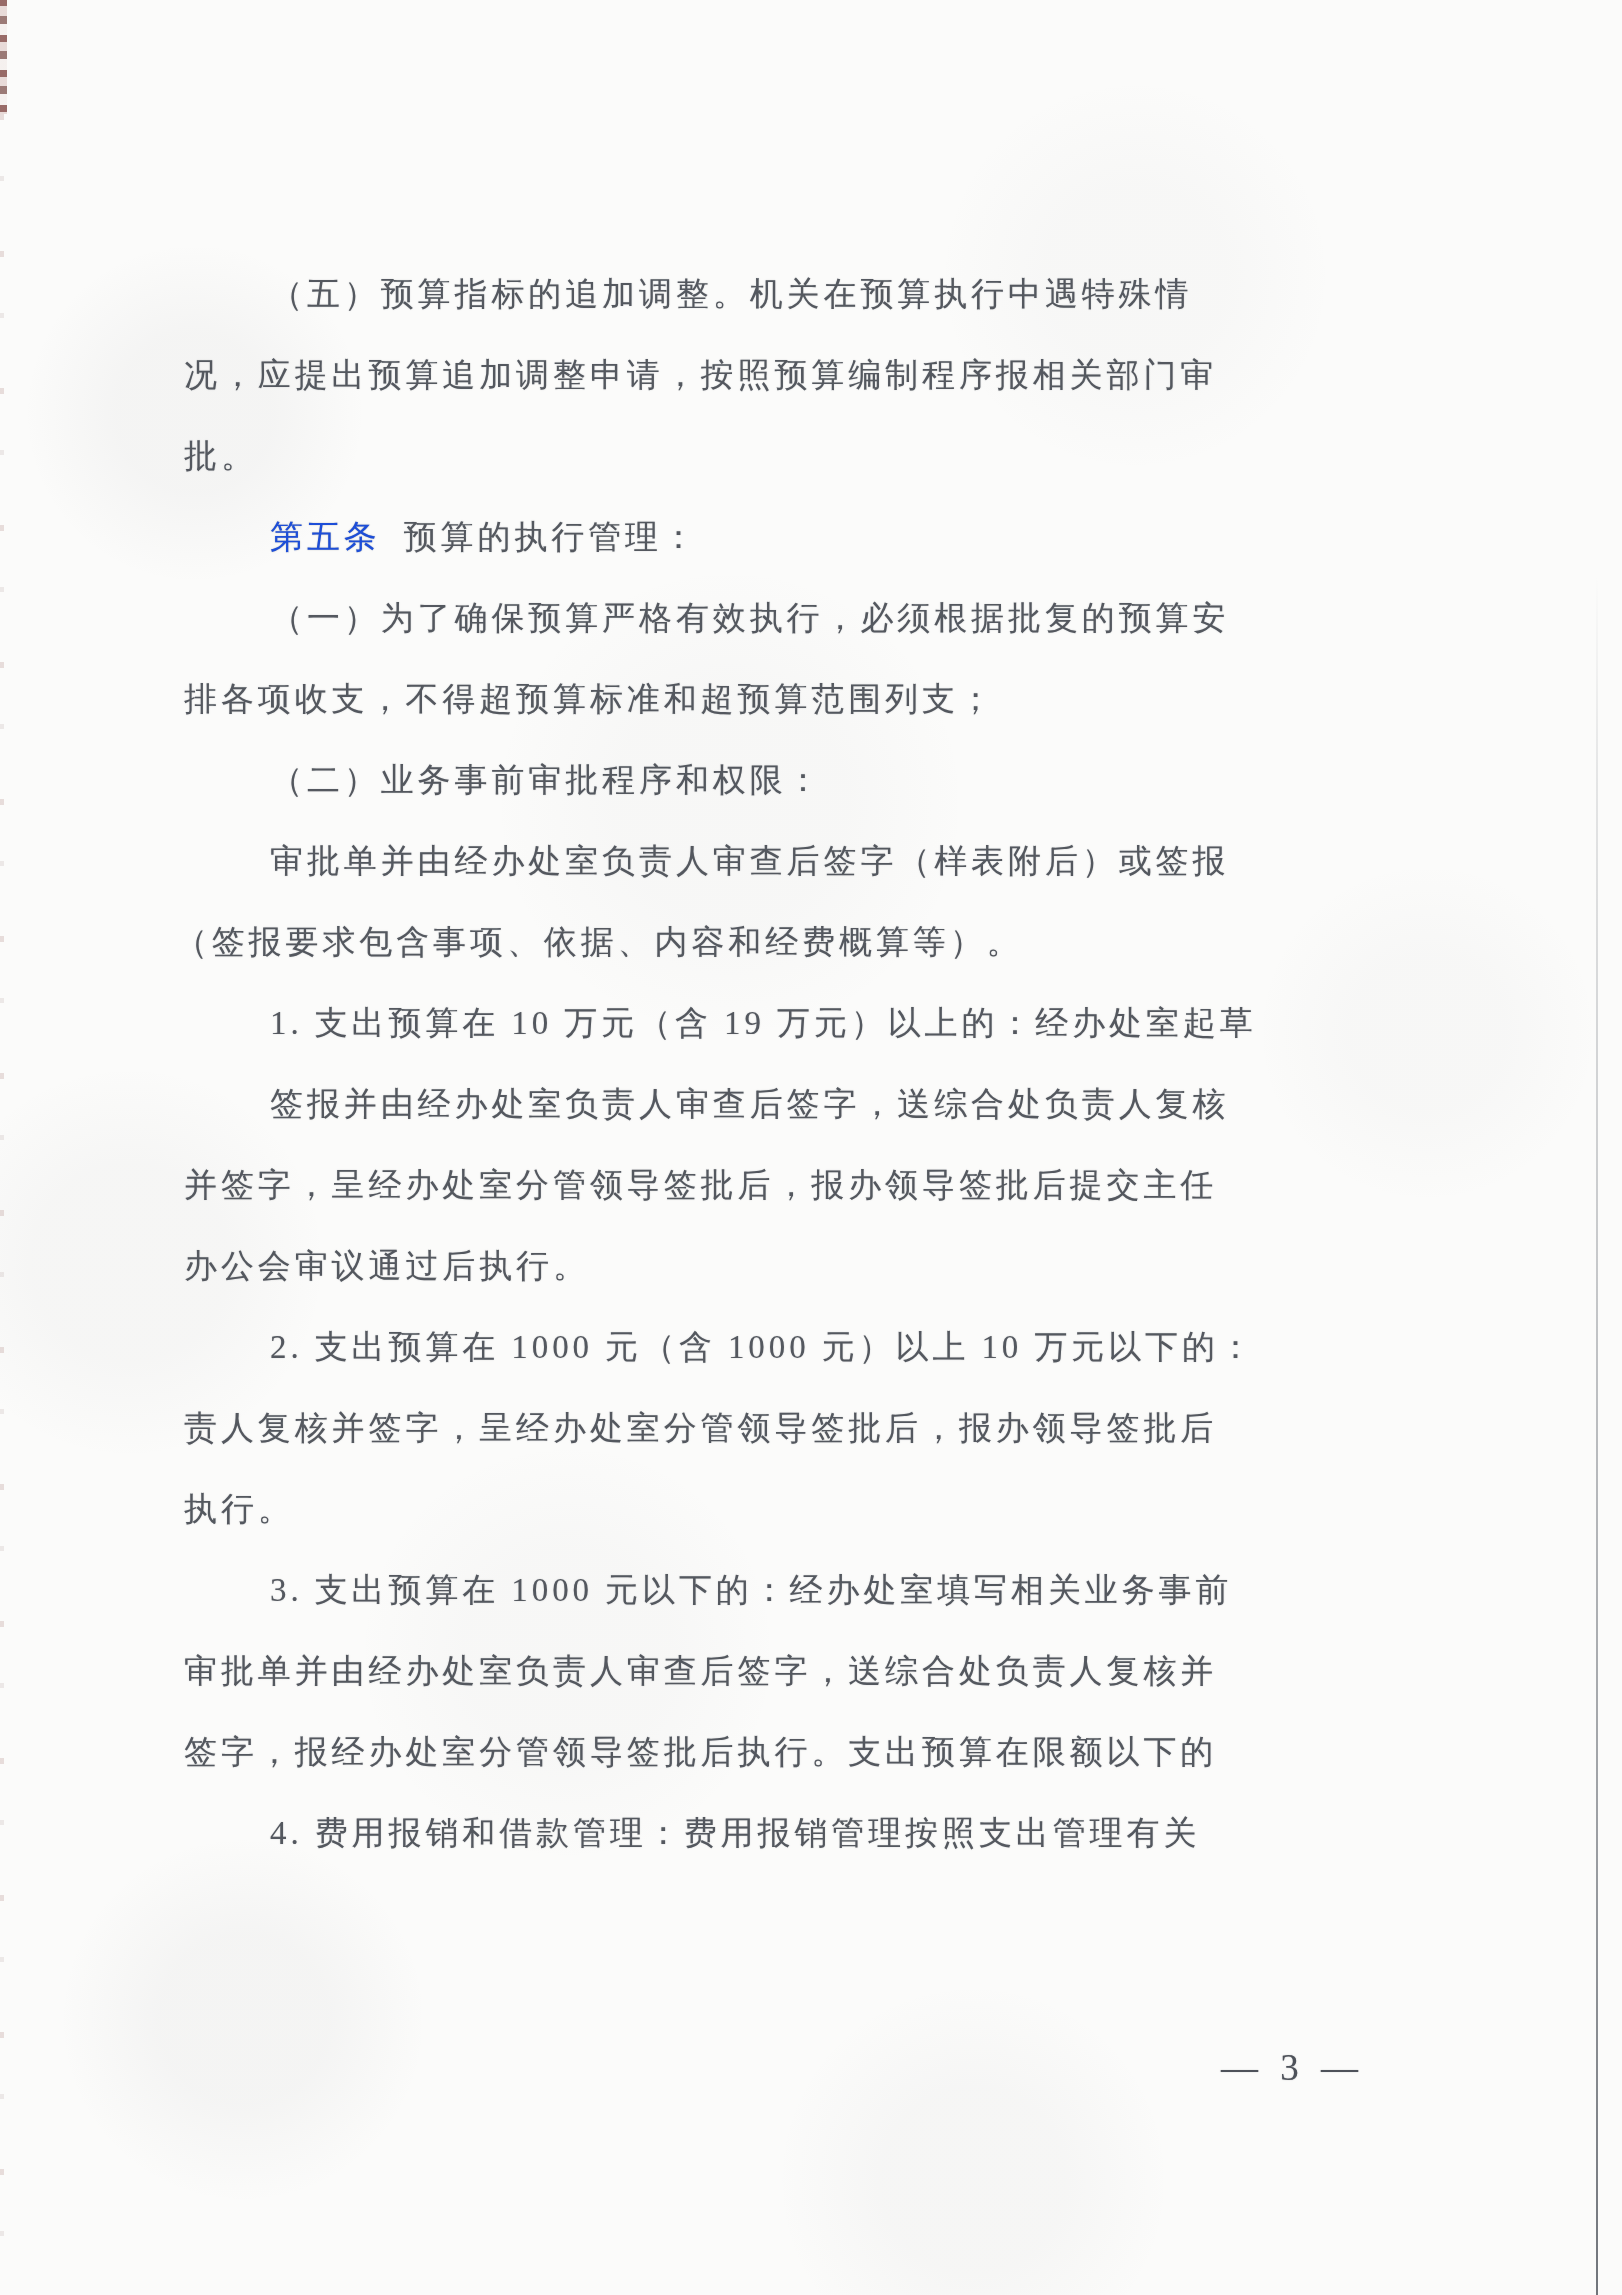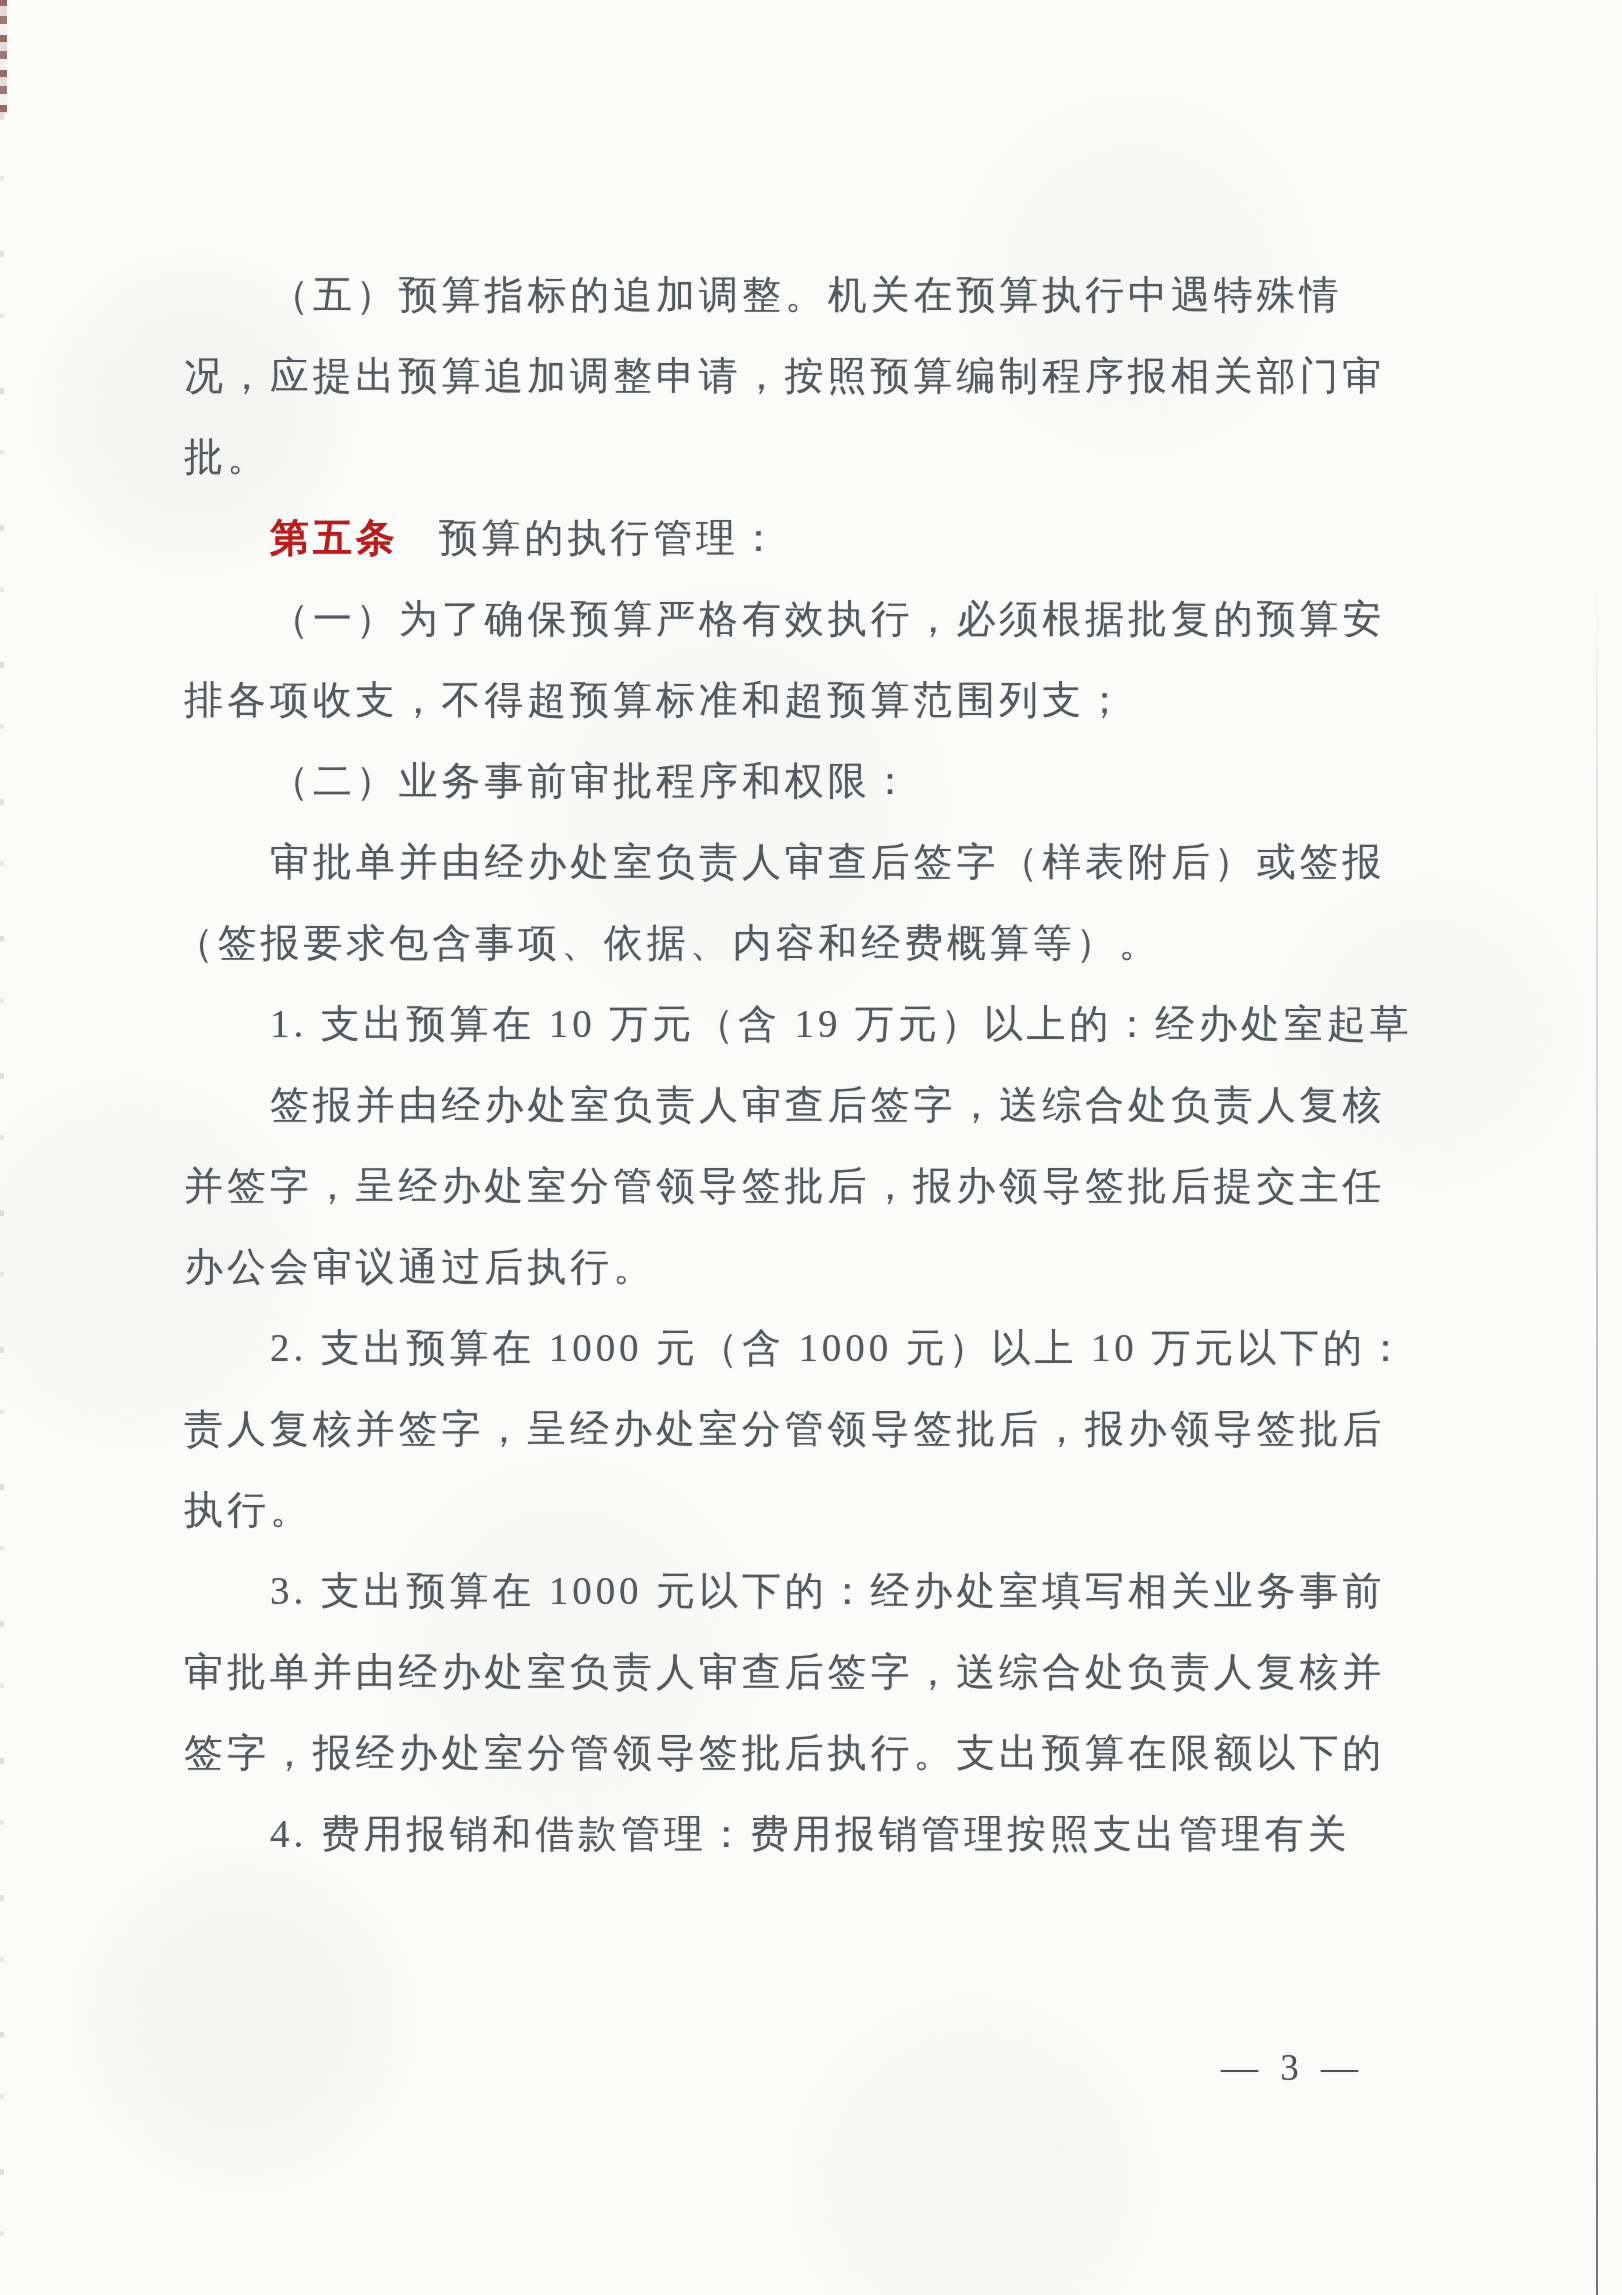--- a/index.html
+++ b/index.html
@@ -71,33 +71,33 @@
   }
   .text-block {
     position: absolute;
     left: 184px;
     top: 254px;
     width: 1214px;
   }
   .line {
     height: 81px;
     line-height: 81px;
-    font-size: 39px;
+    font-size: 33px;
     letter-spacing: 3.9px;
     color: #54585f;
     white-space: nowrap;
     text-shadow: 0 0 1.3px rgba(100,104,112,0.40);
   }
   .ind { text-indent: 86px; }
   .hang { margin-left: -9.2px; }
   .term {
-    font-weight: bold;
-    color: #b91c1c;
+    font-weight: normal;
+    color: #1d4ed8;
     text-shadow: 0 0 1.3px rgba(58,61,67,0.45);
-    margin-right: 40px;
+    margin-right: 23px;
   }
   .page-number {
     position: absolute;
     left: 1221px;
     top: 2045px;
     height: 46px;
     line-height: 46px;
     font-size: 37px;
     letter-spacing: 6.5px;
     color: #4e525a;

